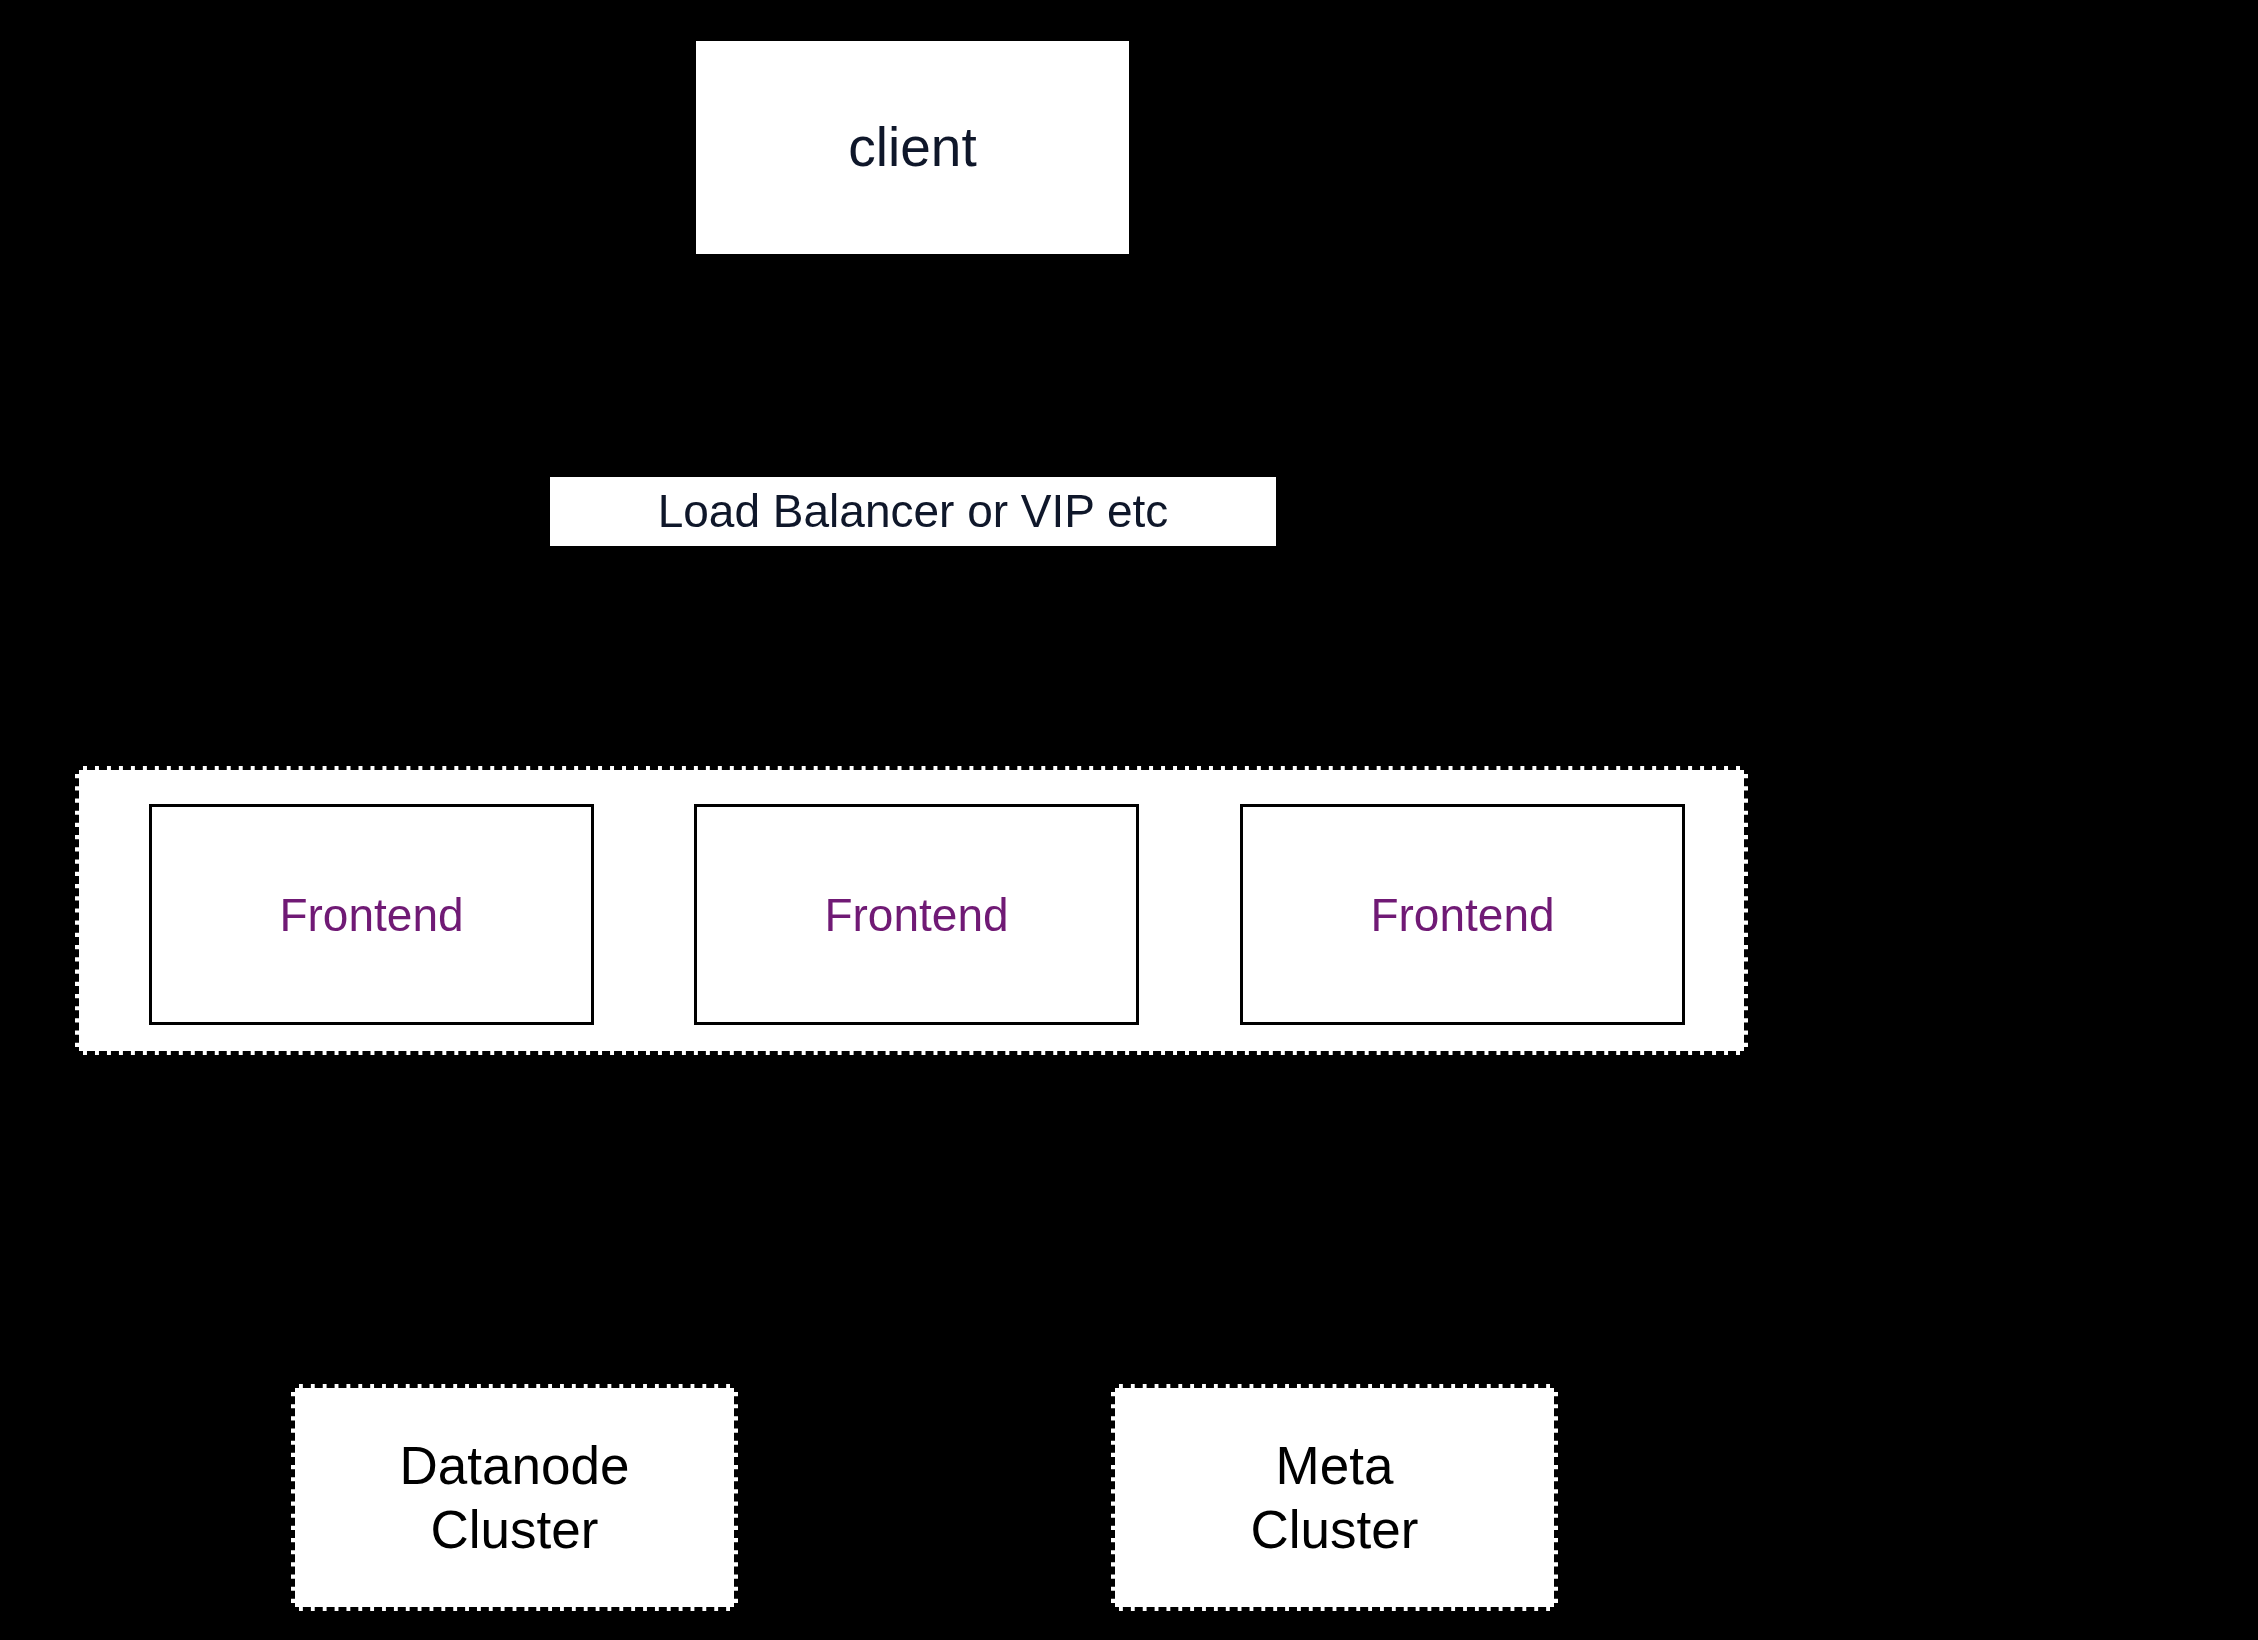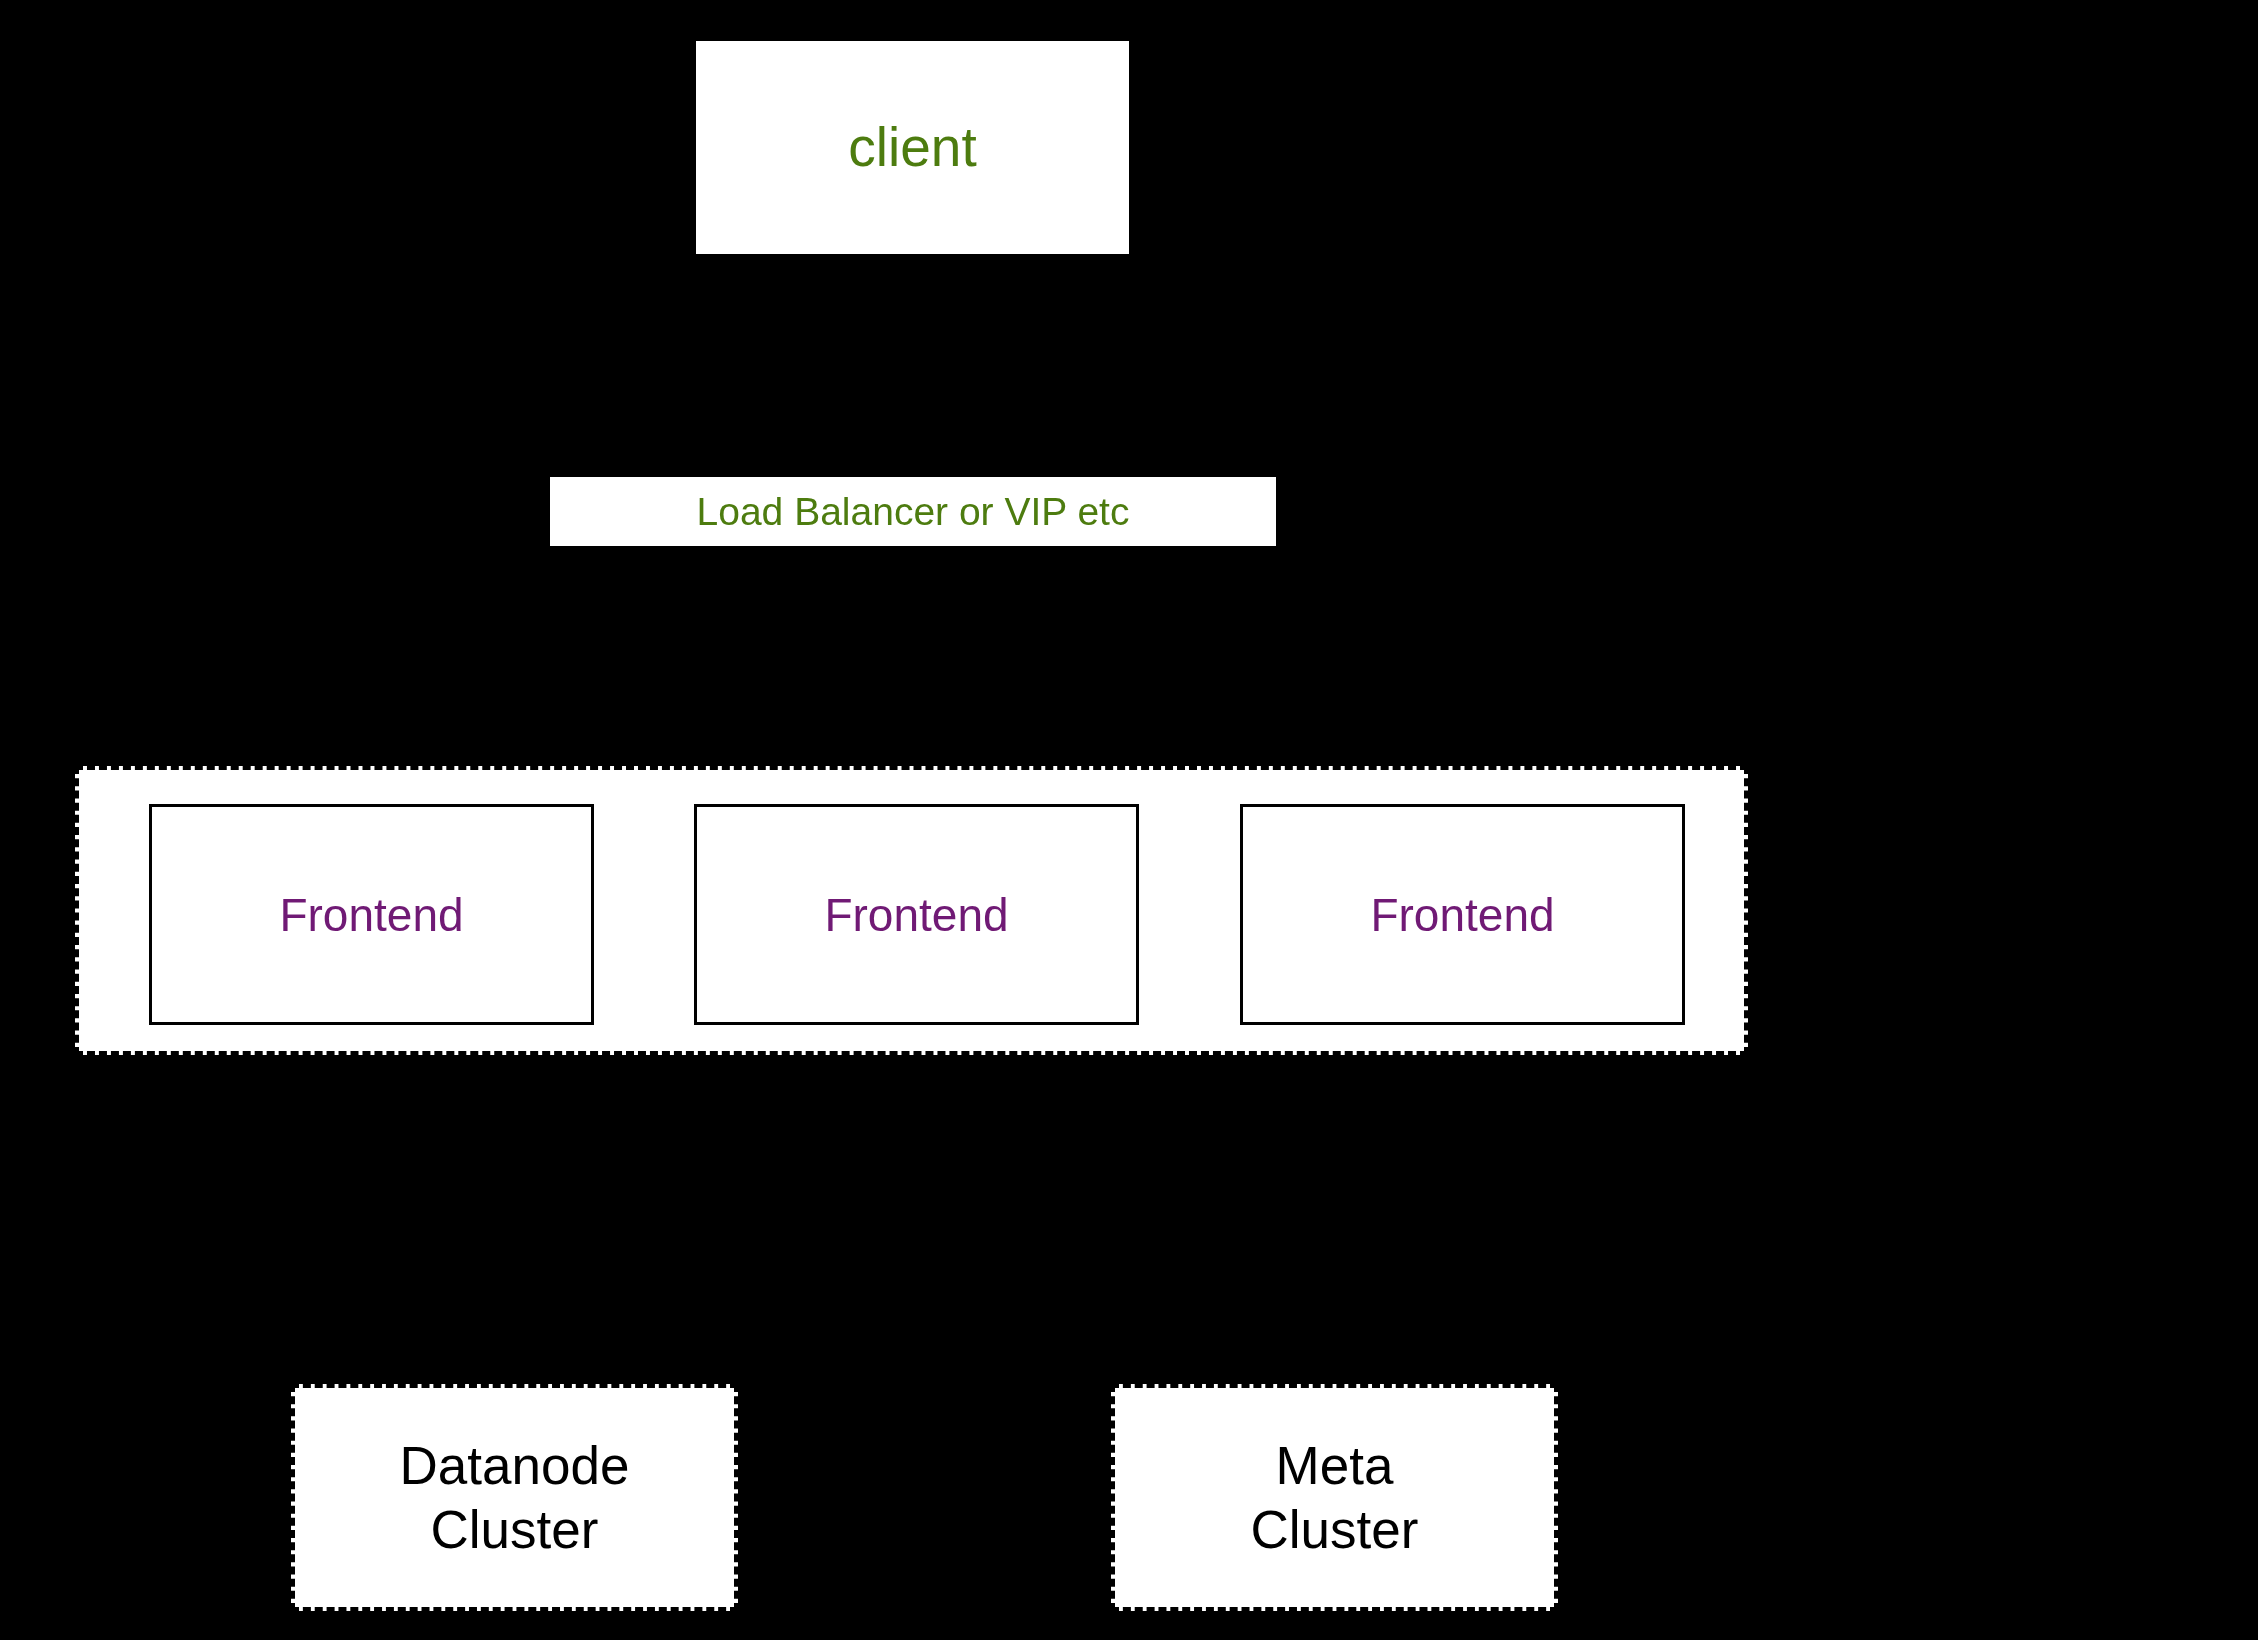--- a/index.html
+++ b/index.html
@@ -13,21 +13,21 @@
   #canvas {
     position: relative;
     width: 2258px;
     height: 1640px;
     background: #000000;
     overflow: hidden;
   }
   .node {
     position: absolute;
     background: #ffffff;
-    color: #4d7c0f;
+    color: #0f172a;
     box-sizing: border-box;
     display: flex;
     align-items: center;
     justify-content: center;
     text-align: center;
     line-height: 1.16;
     white-space: pre-line;
   }
   
   #client-node {
@@ -37,21 +37,21 @@
     height: 213px;
     font-size: 55px;
     border: none;
   }
   
   #load-balancer-node {
     left: 550px;
     top: 477px;
     width: 726px;
     height: 69px;
-    font-size: 39px;
+    font-size: 46px;
     border: none;
   }
   
   #frontend-group {
     position: absolute;
     left: 75px;
     top: 766px;
     width: 1673px;
     height: 289px;
     background: #ffffff;

